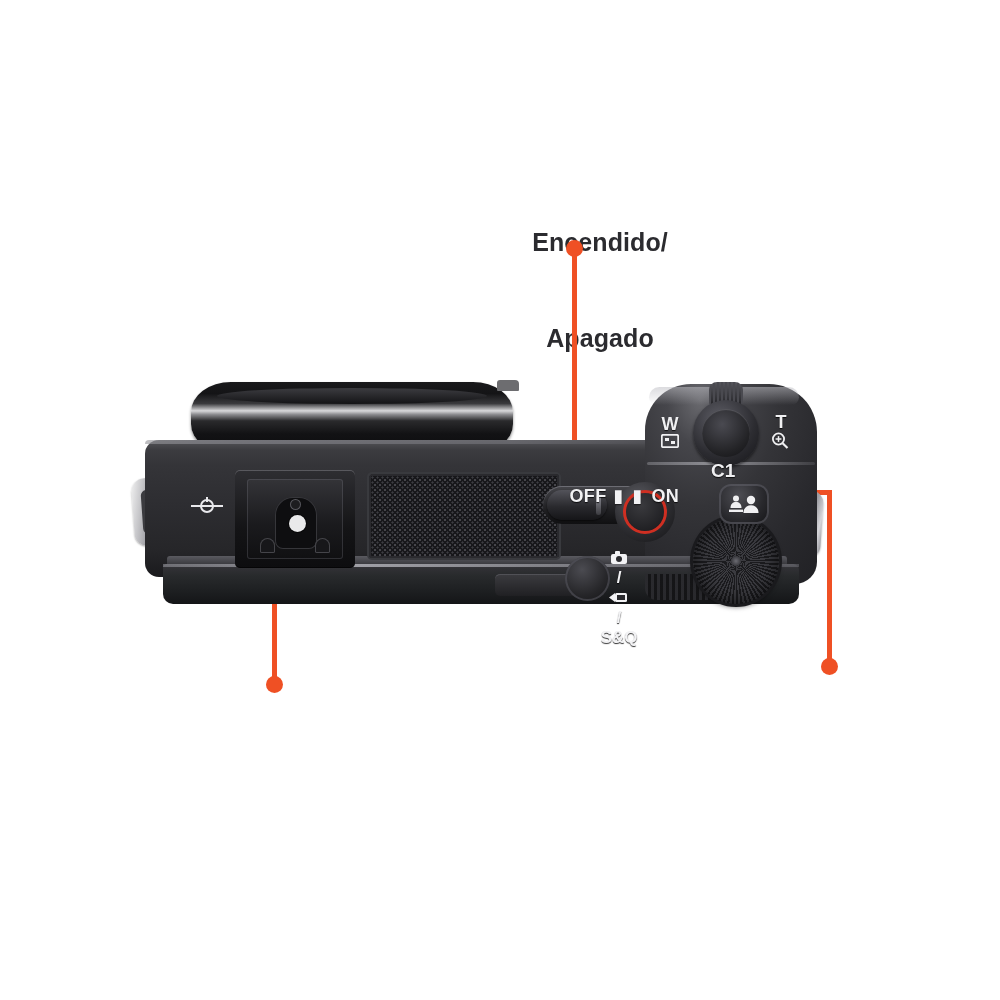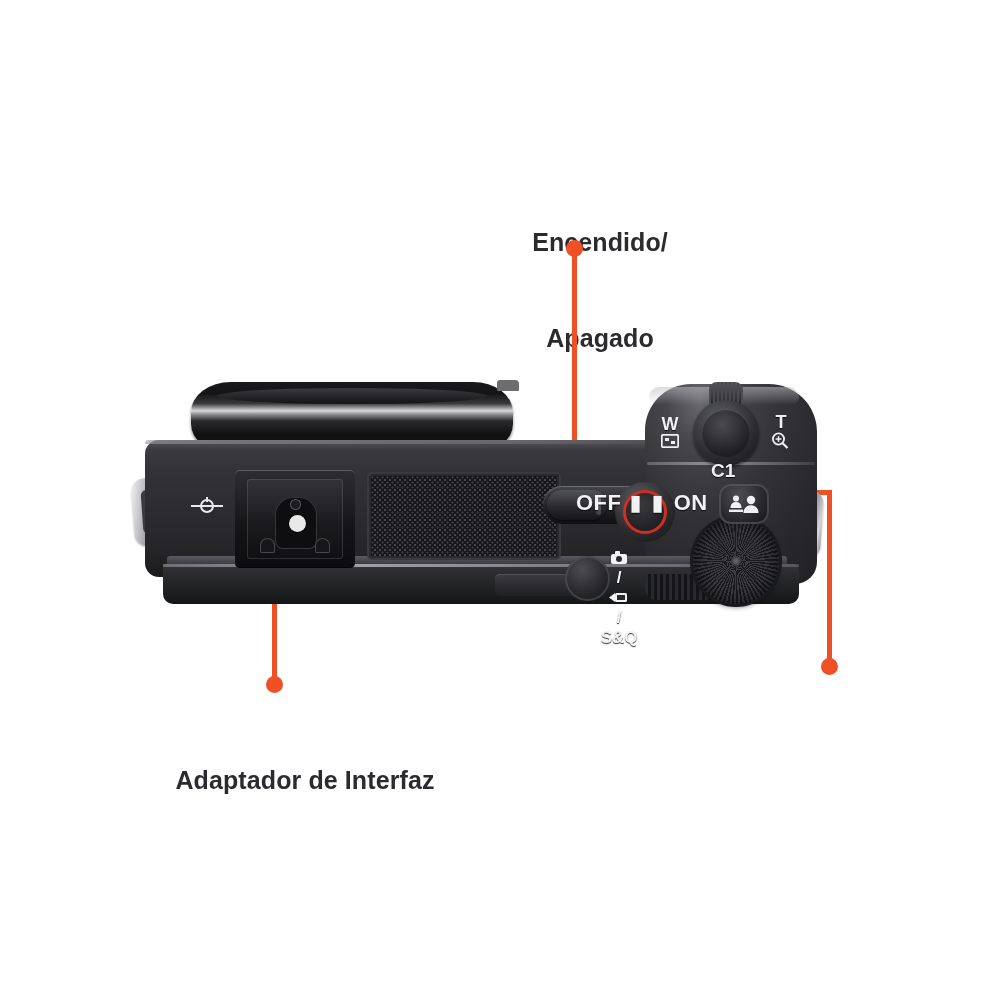--- a/index.html
+++ b/index.html
@@ -341,21 +341,21 @@
     border-radius: 3px;
     background: linear-gradient(180deg,#8d8d95,#3b3b40);
   }
   .pw-text {
     position: absolute;
     left: 392px;
     top: 86px;
     width: 120px;
     text-align: center;
     color: #f2f2f4;
-    font-size: 22px;
+    font-size: 18px;
     font-weight: 700;
     letter-spacing: .4px;
     z-index: 8;
     white-space: pre;
     text-shadow: 0 1px 1px rgba(0,0,0,.8);
   }
   .mode-text {
     position: absolute;
     left: 392px;
     top: 150px;
@@ -505,21 +505,20 @@
 <div id="stage">
 
   <div class="callout-label center" style="left:500px; top:162px; width:200px;">
     <div>Encendido/</div>
     <div>Apagado</div>
   </div>
   <div class="lead-dot" style="left:566px; top:240px;"></div>
   <div class="lead-v" style="left:572px; top:248px; height:228px;"></div>
 
   <div class="callout-label center" style="left:125px; top:700px; width:360px;">
-    <div>Adaptador de Interfaz</div>
   </div>
   <div class="lead-v" style="left:272px; top:560px; height:120px;"></div>
   <div class="lead-dot" style="left:266px; top:676px;"></div>
 
   <div class="lead-h" style="left:748px; top:490px; width:84px;"></div>
   <div class="lead-v" style="left:827px; top:490px; height:172px;"></div>
   <div class="lead-dot" style="left:821px; top:658px;"></div>
 
   <div id="camera">
 

